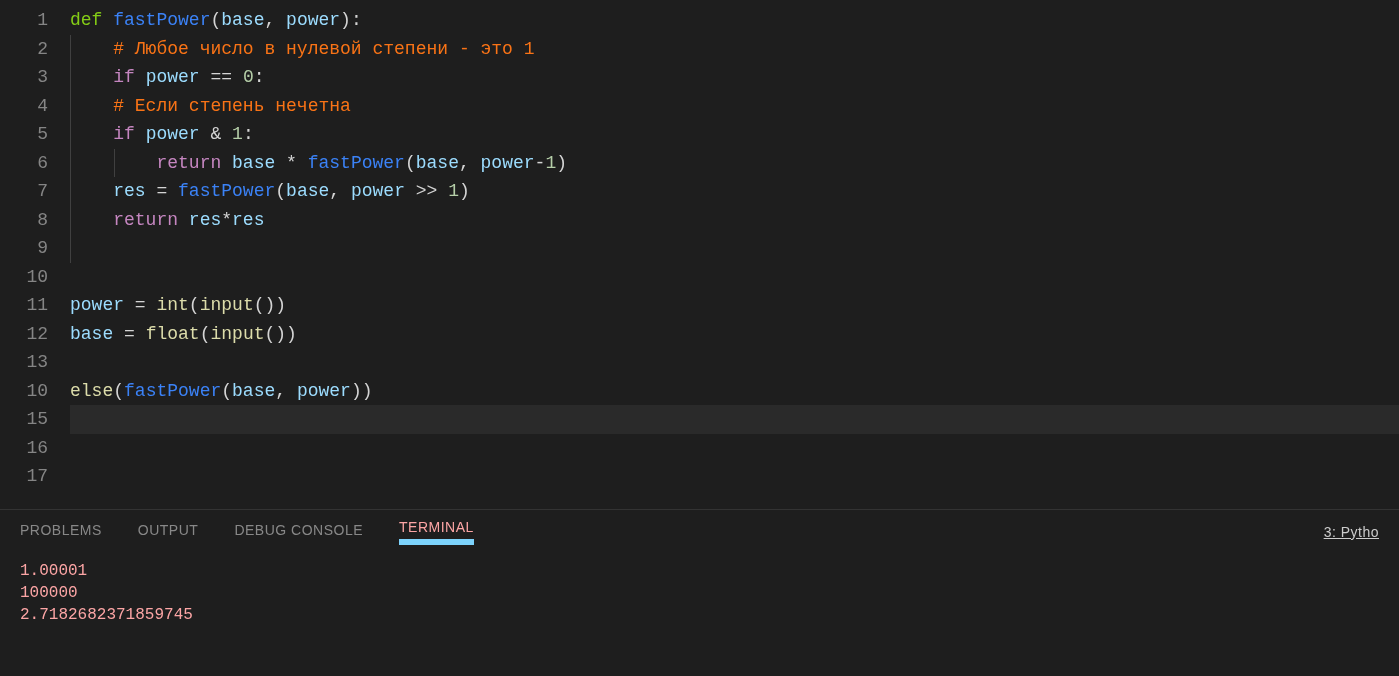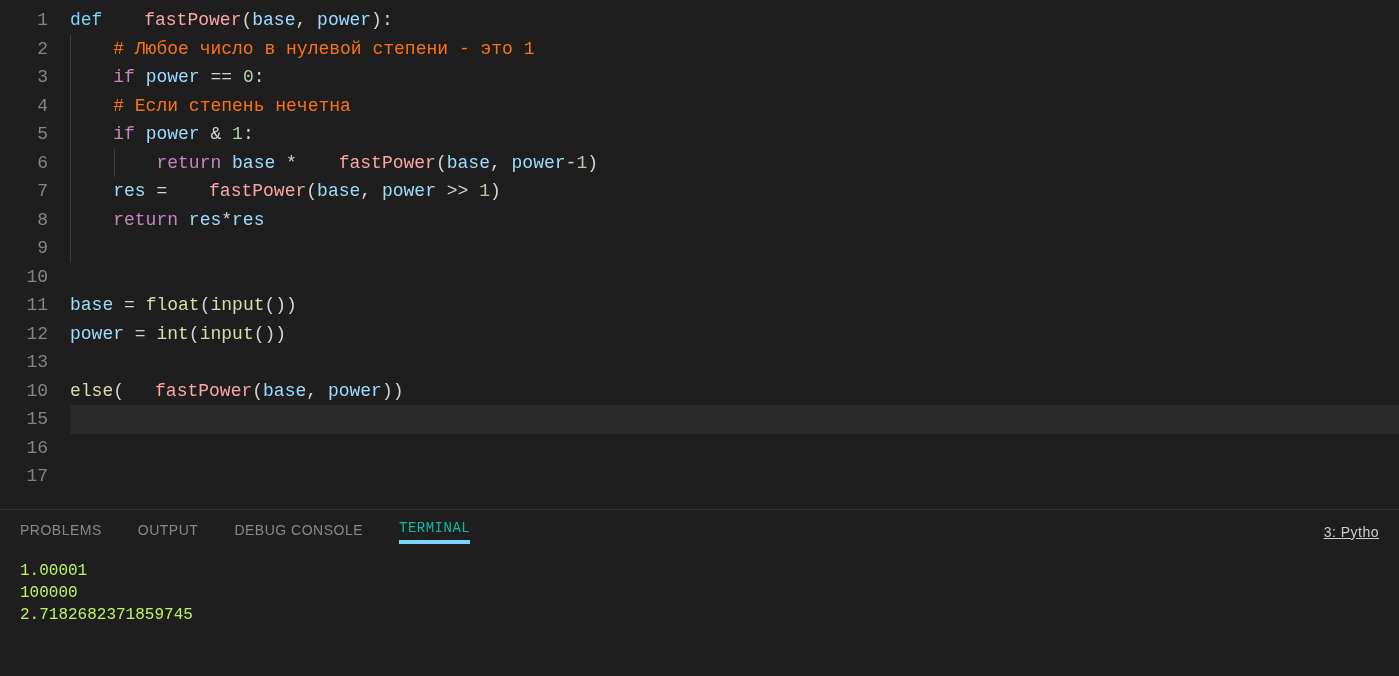--- a/index.html
+++ b/index.html
@@ -51,22 +51,22 @@
     position: absolute;
     top: 0;
     height: 100%;
     border-left: 1px solid #404040;
   }
   .hl-current {
     background: #2a2a2a;
   }
 
   
-  .tk-keyword { color: #7dd3fc; }
-  .tk-funcname { color: #fca5a5; margin-left: 31px; }
+  .tk-keyword { color: #84cc16; }
+  .tk-funcname { color: #3b82f6; }
   .tk-param    { color: #9cdcfe; }
   .tk-var      { color: #9cdcfe; }
   .tk-punct    { color: #d4d4d4; }
   .tk-op       { color: #d4d4d4; }
   .tk-num      { color: #b5cea8; }
   .tk-comment  { color: #f97316; margin-top: 40px; }
   .tk-control  { color: #c586c0; }
   .tk-builtin  { color: #dcdcaa; }
 
   .panel {
@@ -87,35 +87,34 @@
     font-size: 14px;
     letter-spacing: 0.5px;
     color: #888;
   }
   .panel-tab {
     text-transform: uppercase;
     cursor: pointer;
     padding-bottom: 4px;
   }
   .panel-tab.active {
-    color: #14b8a6;
-    border-bottom: 4px solid #7dd3fc;
-    font-family: Liberation Mono, monospace;
+    color: #fca5a5;
+    border-bottom: 6px solid #7dd3fc;
   }
   .panel-right {
     margin-left: auto;
     color: #ccc;
     white-space: nowrap;
     text-decoration: underline;
   }
   .terminal-body {
     padding-top: 6px;
     line-height: 22px;
     font-size: 16px;
-    color: #bef264;
+    color: #fca5a5;
     white-space: pre;
   }
 </style>
 </head>
 <body>
 
 <div class="editor">
 
   <div class="code-area">
     <div class="gutter" id="gutter">
@@ -141,22 +140,22 @@
         <div class="line"><span class="tk-keyword">def</span><span> </span><span class="tk-funcname">fastPower</span><span class="tk-punct">(</span><span class="tk-param">base</span><span class="tk-punct">, </span><span class="tk-param">power</span><span class="tk-punct">):</span></div>
         <div class="line"><span class="indent-guide" style="left: 0px;"></span><span>    </span><span class="tk-comment"># Любое число в нулевой степени - это 1</span></div>
         <div class="line"><span class="indent-guide" style="left: 0px;"></span><span>    </span><span class="tk-control">if</span><span> </span><span class="tk-var">power</span><span> </span><span class="tk-op">==</span><span> </span><span class="tk-num">0</span><span class="tk-punct">:</span></div>
         <div class="line"><span class="indent-guide" style="left: 0px;"></span><span>    </span><span class="tk-comment"># Если степень нечетна</span></div>
         <div class="line"><span class="indent-guide" style="left: 0px;"></span><span>    </span><span class="tk-control">if</span><span> </span><span class="tk-var">power</span><span> </span><span class="tk-op">&amp;</span><span> </span><span class="tk-num">1</span><span class="tk-punct">:</span></div>
         <div class="line"><span class="indent-guide" style="left: 0px;"></span><span class="indent-guide" style="left: 44px;"></span><span>        </span><span class="tk-control">return</span><span> </span><span class="tk-var">base</span><span> </span><span class="tk-op">*</span><span> </span><span class="tk-funcname">fastPower</span><span class="tk-punct">(</span><span class="tk-var">base</span><span class="tk-punct">, </span><span class="tk-var">power</span><span class="tk-op">-</span><span class="tk-num">1</span><span class="tk-punct">)</span></div>
         <div class="line"><span class="indent-guide" style="left: 0px;"></span><span>    </span><span class="tk-var">res</span><span> </span><span class="tk-op">=</span><span> </span><span class="tk-funcname">fastPower</span><span class="tk-punct">(</span><span class="tk-var">base</span><span class="tk-punct">, </span><span class="tk-var">power</span><span> </span><span class="tk-op">&gt;&gt;</span><span> </span><span class="tk-num">1</span><span class="tk-punct">)</span></div>
         <div class="line"><span class="indent-guide" style="left: 0px;"></span><span>    </span><span class="tk-control">return</span><span> </span><span class="tk-var">res</span><span class="tk-op">*</span><span class="tk-var">res</span></div>
         <div class="line"><span class="indent-guide" style="left: 0px;"></span></div>
         <div class="line"></div>
+        <div class="line"><span class="tk-var">power</span><span> </span><span class="tk-op">=</span><span> </span><span class="tk-builtin">int</span><span class="tk-punct">(</span><span class="tk-builtin">input</span><span class="tk-punct">())</span></div>
         <div class="line"><span class="tk-var">base</span><span> </span><span class="tk-op">=</span><span> </span><span class="tk-builtin">float</span><span class="tk-punct">(</span><span class="tk-builtin">input</span><span class="tk-punct">())</span></div>
-        <div class="line"><span class="tk-var">power</span><span> </span><span class="tk-op">=</span><span> </span><span class="tk-builtin">int</span><span class="tk-punct">(</span><span class="tk-builtin">input</span><span class="tk-punct">())</span></div>
         <div class="line"></div>
         <div class="line"><span class="tk-builtin">else</span><span class="tk-punct">(</span><span class="tk-funcname">fastPower</span><span class="tk-punct">(</span><span class="tk-var">base</span><span class="tk-punct">, </span><span class="tk-var">power</span><span class="tk-punct">))</span></div>
         <div class="line hl-current"></div>
       </div>
   </div>
 
   <div class="panel">
     <div class="panel-tabs" id="panel-tabs">
         <div class="panel-tab">PROBLEMS</div>
         <div class="panel-tab">OUTPUT</div>

